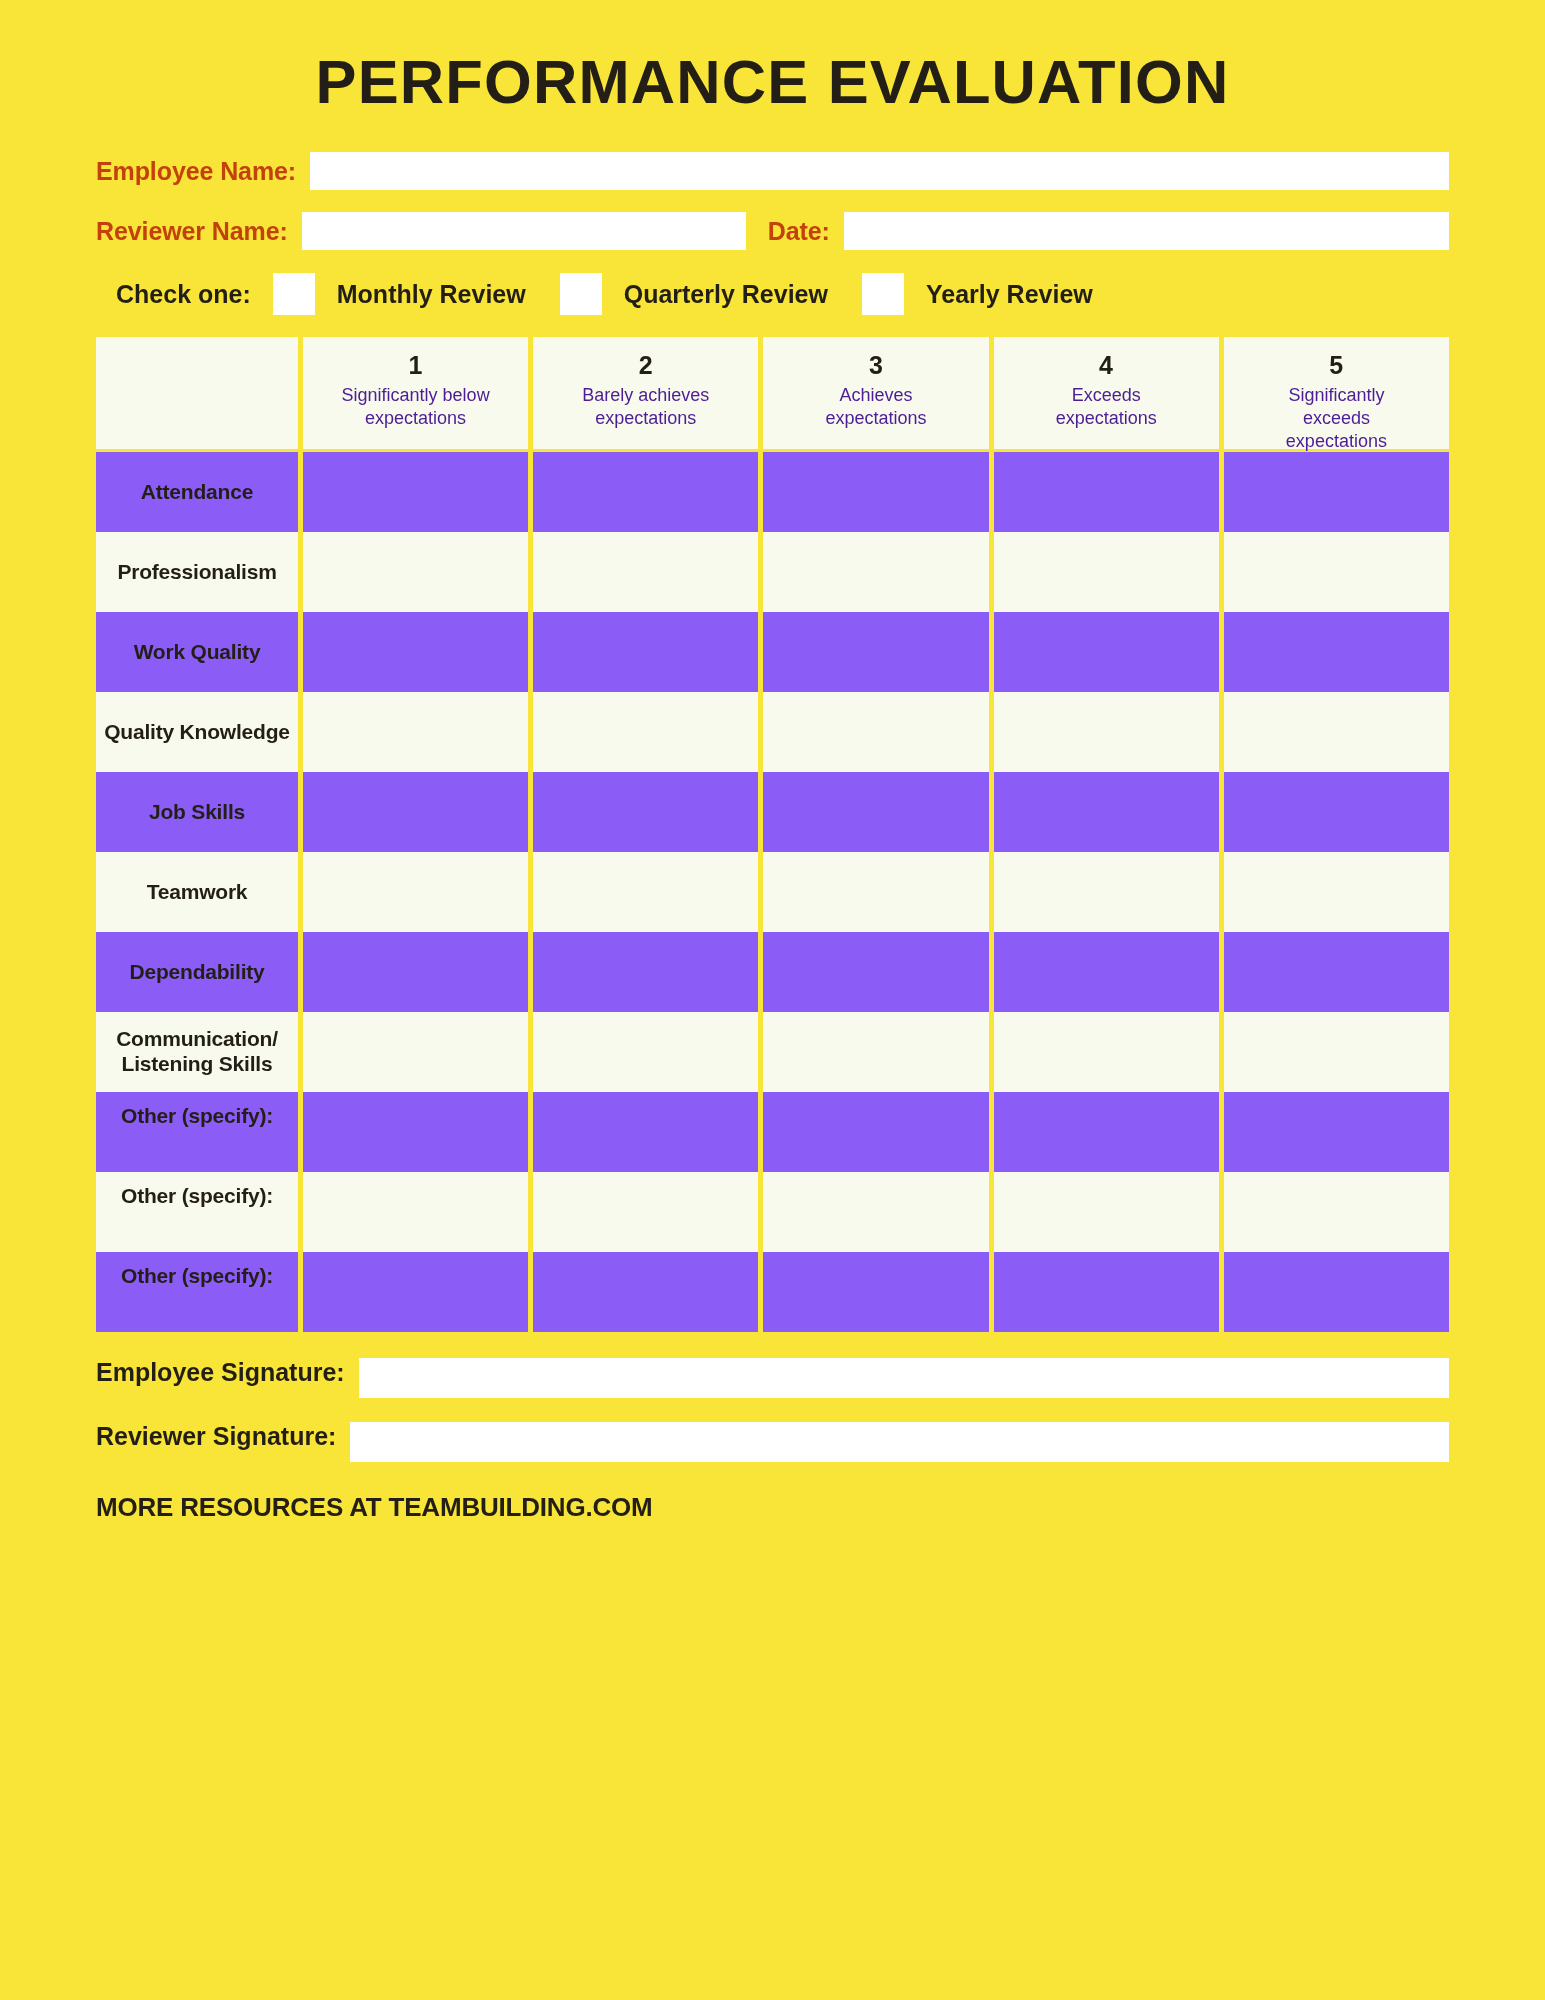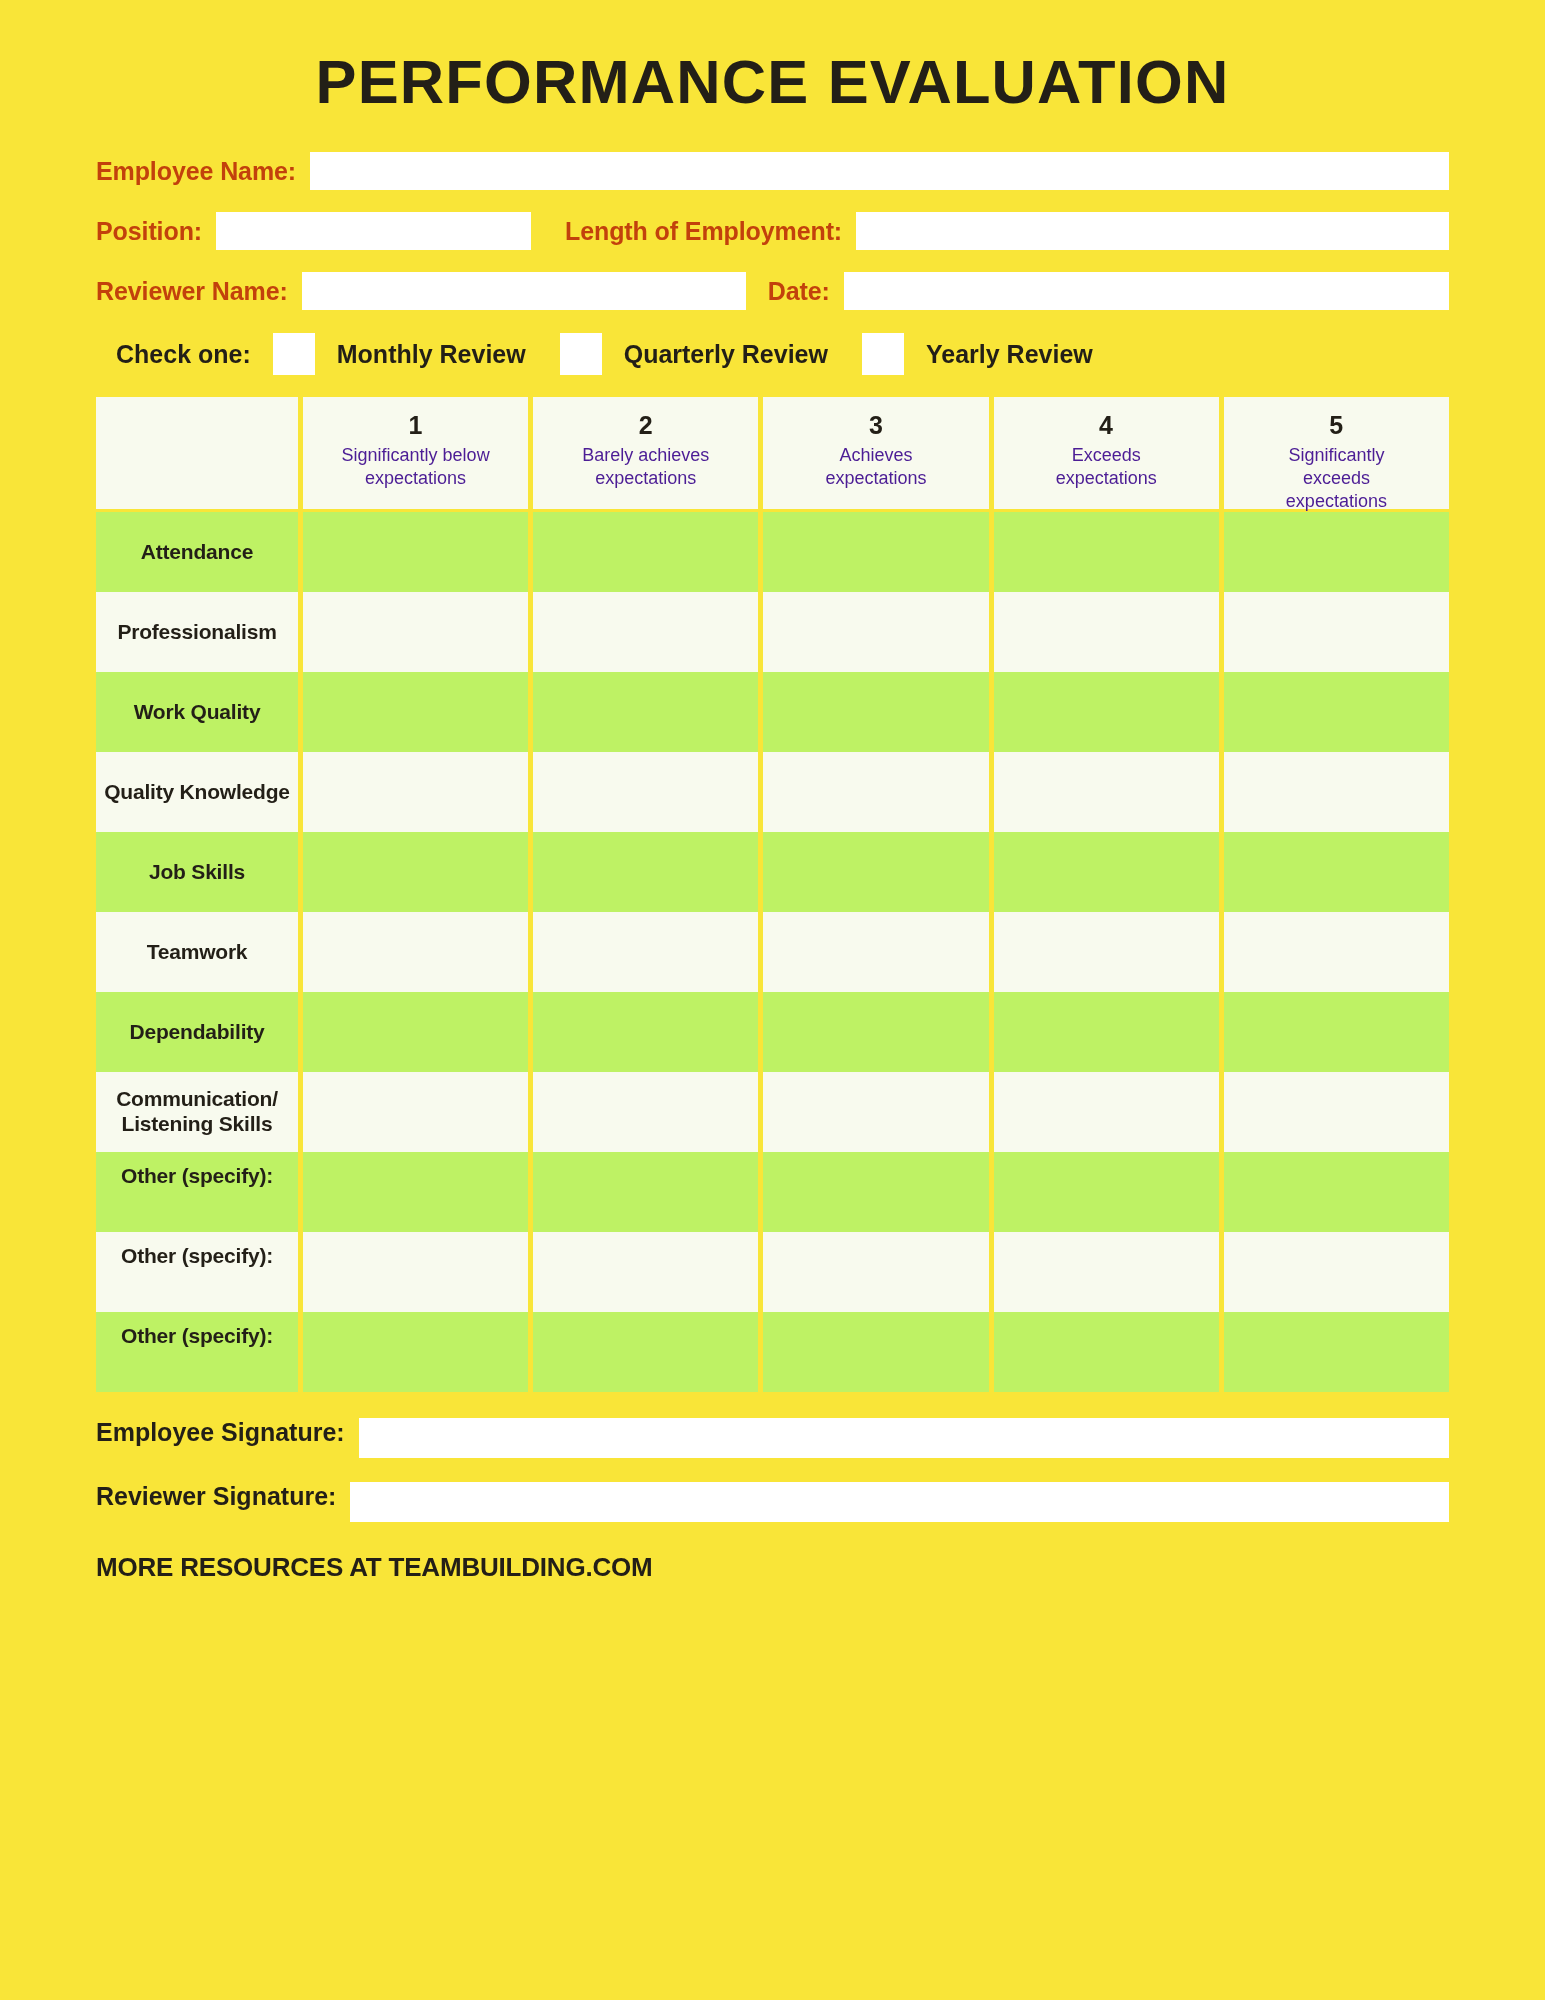--- a/index.html
+++ b/index.html
@@ -100,21 +100,21 @@
     display: flex;
     gap: 5px;
   }
   .cell {
     background: #f8faee;
     display: flex;
     align-items: center;
     justify-content: center;
     text-align: center;
   }
-  .cell.mint { background: #bef264; }
+  .cell.mint { background: #8b5cf6; }
   .cell.cream { background: #f8faee; }
 
   .col-label {
     flex: 0 0 202px;
     padding: 6px 8px;
   }
   .col-rate {
     flex: 1 1 0;
     padding: 6px 10px;
   }
@@ -193,29 +193,20 @@
   <h1 class="title">PERFORMANCE EVALUATION</h1>
 
   <div class="fields">
 
     <div class="frow">
       <span class="flabel">Employee Name:</span>
       <span class="gap-sm"></span>
       <span class="fblank grow"></span>
     </div>
 
-    <div class="frow">
-      <span class="flabel">Position:</span>
-      <span class="gap-sm"></span>
-      <span class="fblank" style="flex:0 0 315px;"></span>
-      <span class="gap-lg"></span>
-      <span class="flabel">Length of Employment:</span>
-      <span class="gap-sm"></span>
-      <span class="fblank grow"></span>
-    </div>
 
     <div class="frow">
       <span class="flabel">Reviewer Name:</span>
       <span class="gap-sm"></span>
       <span class="fblank" style="flex:0 0 444px;"></span>
       <span class="gap-md"></span>
       <span class="flabel">Date:</span>
       <span class="gap-sm"></span>
       <span class="fblank grow"></span>
     </div>

